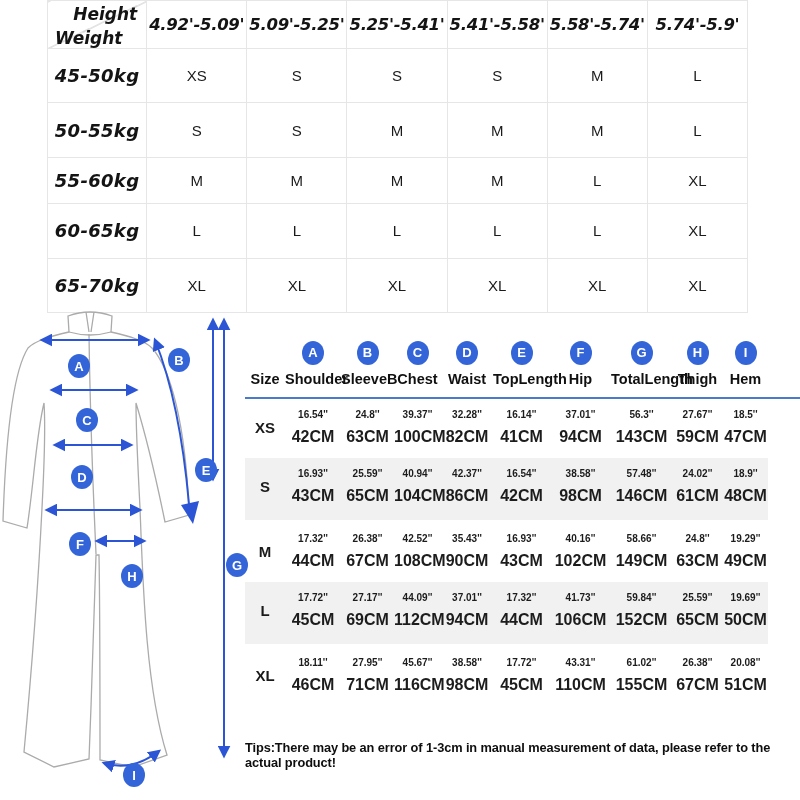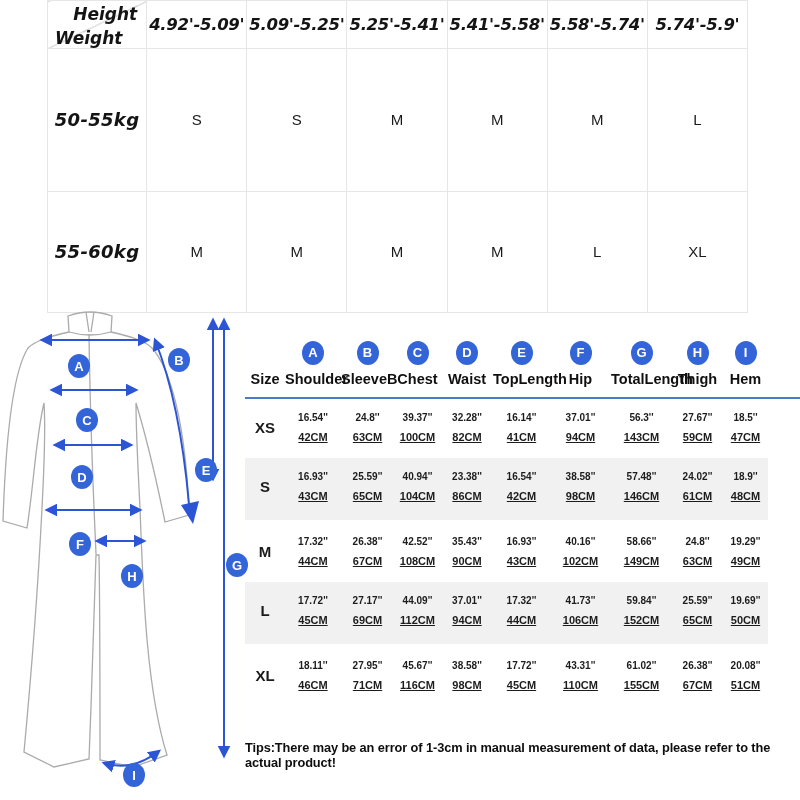--- a/index.html
+++ b/index.html
@@ -46,21 +46,21 @@
   }
   .size-table tr.srow{height:62px;}
   .size-table tr.srow.alt td{background:#f1f1f1;border-bottom:6px solid transparent;}
   .circle{
     width:22px;height:24px;border-radius:50%;margin:0 auto 6px auto;
     background:#3465d8;color:#fff;font:700 13px "Liberation Sans",sans-serif;
     line-height:24px;text-align:center;
   }
   .size-name{font-weight:600;font-size:15px;color:#1a1a1a;}
   .val-in{font-weight:600;font-size:10px;color:#1c1c1c;margin-bottom:8px;}
-  .val-cm{font-weight:600;font-size:11px;color:#1c1c1c;text-decoration:underline;}
+  .val-cm{font-weight:600;font-size:16px;color:#1c1c1c;}
   .blue-rule{
     position:absolute;left:245px;top:397px;width:555px;height:2px;background:#4a7ac8;
   }
 
   
   .diagram{position:absolute;left:0;top:308px;width:250px;height:492px;}
   .diagram svg{display:block;}
 
   
   .tips{
@@ -90,35 +90,62 @@
     <th class="wh-head">4.92'-5.09'</th>
         <th class="wh-head">5.09'-5.25'</th>
         <th class="wh-head">5.25'-5.41'</th>
         <th class="wh-head">5.41'-5.58'</th>
         <th class="wh-head">5.58'-5.74'</th>
         <th class="wh-head">5.74'-5.9'</th>
       </tr>
   </thead>
   <tbody id="wh-body">
       <tr style="height: 44.6px;">
+        <td class="wh-weight">45-50kg</td>
+        <td class="wh-size">XS</td>
+        <td class="wh-size">S</td>
+        <td class="wh-size">S</td>
+        <td class="wh-size">S</td>
+        <td class="wh-size">M</td>
+        <td class="wh-size">L</td>
+      </tr>
+      <tr style="height: 44.6px;">
         <td class="wh-weight">50-55kg</td>
         <td class="wh-size">S</td>
         <td class="wh-size">S</td>
         <td class="wh-size">M</td>
         <td class="wh-size">M</td>
         <td class="wh-size">M</td>
         <td class="wh-size">L</td>
       </tr>
       <tr style="height: 38px;">
         <td class="wh-weight">55-60kg</td>
         <td class="wh-size">M</td>
         <td class="wh-size">M</td>
         <td class="wh-size">M</td>
         <td class="wh-size">M</td>
         <td class="wh-size">L</td>
+        <td class="wh-size">XL</td>
+      </tr>
+      <tr style="height: 44.6px;">
+        <td class="wh-weight">60-65kg</td>
+        <td class="wh-size">L</td>
+        <td class="wh-size">L</td>
+        <td class="wh-size">L</td>
+        <td class="wh-size">L</td>
+        <td class="wh-size">L</td>
+        <td class="wh-size">XL</td>
+      </tr>
+      <tr style="height: 44.6px;">
+        <td class="wh-weight">65-70kg</td>
+        <td class="wh-size">XL</td>
+        <td class="wh-size">XL</td>
+        <td class="wh-size">XL</td>
+        <td class="wh-size">XL</td>
+        <td class="wh-size">XL</td>
         <td class="wh-size">XL</td>
       </tr>
     </tbody>
 </table>
 
 <div class="diagram">
   <svg width="250" height="492" viewBox="0 0 250 492">
     <defs>
       <marker id="ah" viewBox="0 0 10 10" refX="8" refY="5" markerWidth="6.5" markerHeight="6.5" orient="auto-start-reverse">
         <path d="M0,0 L10,5 L0,10 z" fill="#2b55d5"></path>
@@ -292,21 +319,21 @@
         </td>
         <td>
           <div class="val-in">25.59''</div>
           <div class="val-cm">65CM</div>
         </td>
         <td>
           <div class="val-in">40.94''</div>
           <div class="val-cm">104CM</div>
         </td>
         <td>
-          <div class="val-in">23.38''</div>
+          <div class="val-in">42.37''</div>
           <div class="val-cm">86CM</div>
         </td>
         <td>
           <div class="val-in">16.54''</div>
           <div class="val-cm">42CM</div>
         </td>
         <td>
           <div class="val-in">38.58''</div>
           <div class="val-cm">98CM</div>
         </td>

